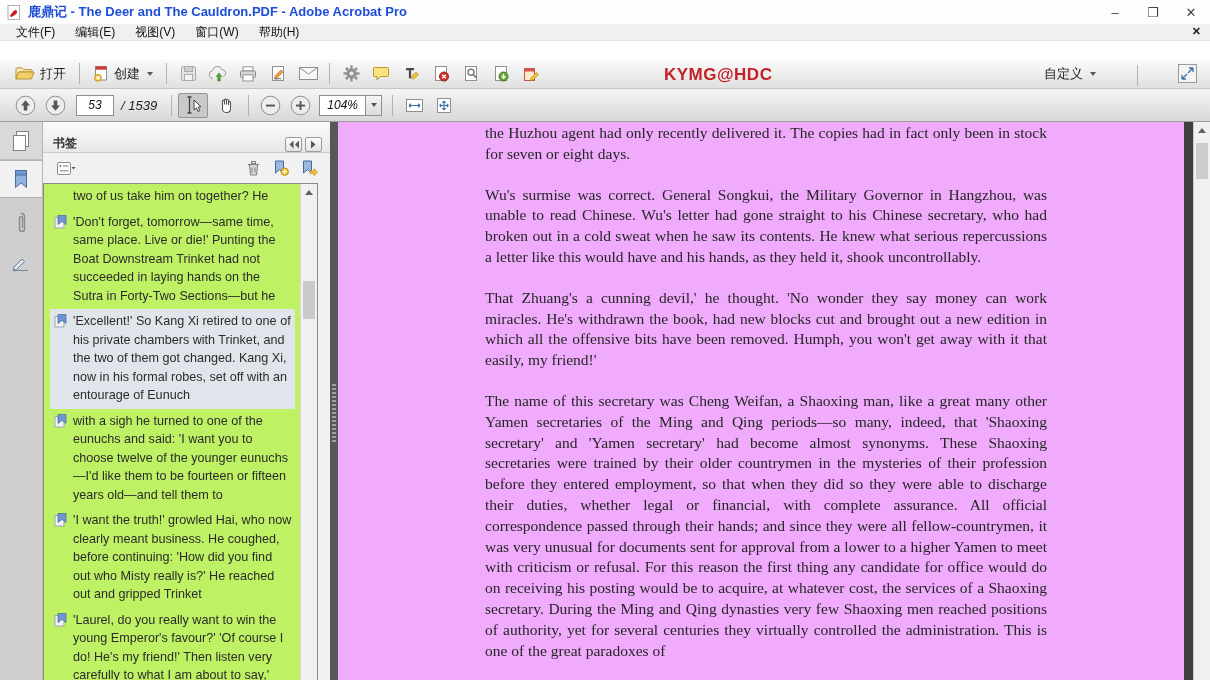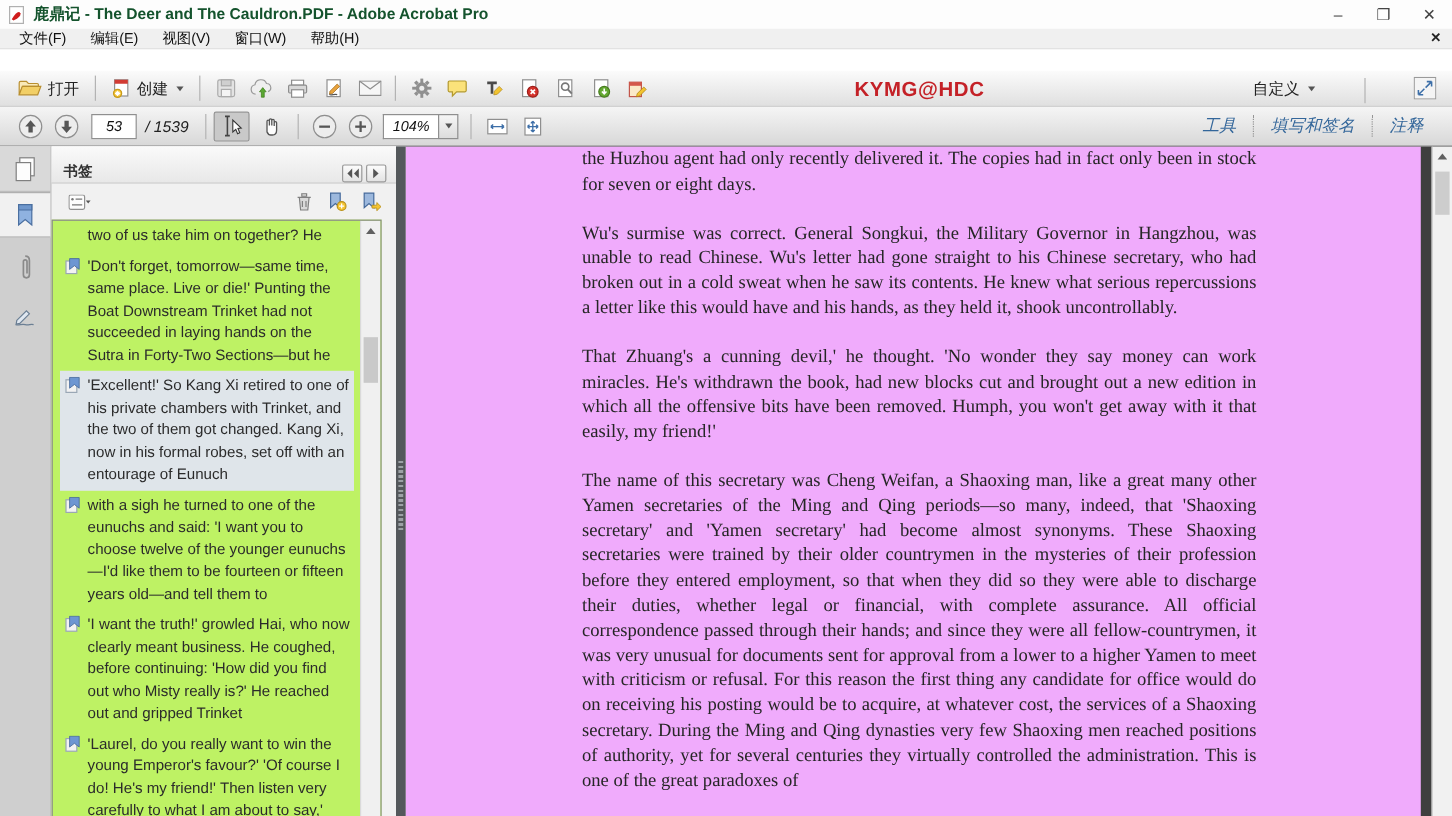--- a/index.html
+++ b/index.html
@@ -1,37 +1,37 @@
 <!DOCTYPE html>
 <html><head>
 <meta charset="utf-8">
 <style>
   * { margin:0; padding:0; box-sizing:border-box; }
   html,body { width:1210px; height:680px; overflow:hidden; }
   body { font-family:"Liberation Sans", sans-serif; background:#fff; position:relative; }
 
   
   .titlebar { height:24px; background:#fdfdfd; display:flex; align-items:center; padding-left:7px; gap:6px; }
-  .title-text { font-size:13px; font-weight:bold; color:#14532d; white-space:nowrap; }
+  .title-text { font-size:13px; font-weight:bold; color:#1d4ed8; white-space:nowrap; }
   .win-controls { margin-left:auto; display:flex; height:100%; }
   .win-btn { width:38px; height:100%; display:flex; align-items:center; justify-content:center; font-size:13px; color:#444; }
 
   
   .menubar { height:17px; background:#f0f0f0; display:flex; align-items:center; padding-left:6px; font-size:12px; color:#111; position:relative; border-bottom:1px solid #e2e2e2; }
   .menu-item { padding:0 10px; cursor:default; }
   .menubar-x { position:absolute; right:9px; top:1px; font-weight:bold; font-size:11px; color:#222; }
 
   
   .toolbar1 { height:30px; background:linear-gradient(#fbfbfb,#e0e0e0); border-bottom:1px solid #c6c6c6; display:flex; align-items:center; padding:0 8px; position:relative;margin-top:18px; }
   .toolbar2 { height:33px; background:linear-gradient(#f5f5f5,#d8d8d8); border-bottom:1px solid #9d9d9d; display:flex; align-items:center; padding:0 10px;font-style:italic; }
   .tb-sep { width:1px; height:21px; background:#b3b3b3; margin:0 6px; flex:none; }
   .tb-btn { height:25px; display:flex; align-items:center; gap:5px; padding:0 7px; border-radius:2px; font-size:13px; color:#222; flex:none; }
   .icon-btn { width:30px; height:25px; display:flex; align-items:center; justify-content:center; flex:none; }
   .drop-arrow { width:0; height:0; border-left:3.5px solid transparent; border-right:3.5px solid transparent; border-top:4px solid #555; margin-left:2px; }
-  .watermark { position:absolute; left:712px; top:6px; color:#c42127; font-weight:bold; font-size:17px; letter-spacing:0.5px; }
+  .watermark { position:absolute; left:664px; top:6px; color:#c42127; font-weight:bold; font-size:17px; letter-spacing:0.5px; }
   .tb1-right { margin-left:auto; display:flex; align-items:flex-end;gap:28px; }
 
   .page-box { width:38px; height:21px; background:#fff; border:1px solid #8f8f8f; font-size:12px; color:#111; display:flex; align-items:center; justify-content:center; }
   .page-total { font-size:13px; color:#222; margin:0 8px 0 7px; white-space:nowrap; }
   .tool-active { background:#c9c9c9; border:1px solid #959595; border-radius:2px; }
   .zoom-box { width:46px; height:21px; background:#fff; border:1px solid #8f8f8f; border-right:none; font-size:12px; color:#111; display:flex; align-items:center; justify-content:center; }
   .zoom-drop { width:17px; height:21px; border:1px solid #8f8f8f; background:linear-gradient(#f6f6f6,#dcdcdc); display:flex; align-items:center; justify-content:center; }
   .right-tabs { margin-left:auto; display:flex; align-items:center; font-size:14px; color:#33669a; }
   .rtab { padding:0 14px; white-space:nowrap; cursor:default; }
   .rtab-sep { width:1px; height:18px; border-left:1px dotted #949494; }
@@ -285,27 +285,20 @@
         <path d="M4 8.5 h11 M4 8.5 l2-1.7 M4 8.5 l2 1.7 M15 8.5 l-2-1.7 M15 8.5 l-2 1.7" stroke="#3d6fa8" fill="none" stroke-width="1.2"></path>
       </svg>
   </div>
   <div class="icon-btn">
     <svg width="18" height="17" viewBox="0 0 18 17">
         <rect x="2.5" y="1.5" width="13" height="14" fill="#fff" stroke="#8f8f8f"></rect>
         <path d="M9 4 v9 M9 4 l-1.6 1.8 M9 4 l1.6 1.8 M9 13 l-1.6-1.8 M9 13 l1.6-1.8 M4.5 8.5 h9 M4.5 8.5 l1.8-1.6 M4.5 8.5 l1.8 1.6 M13.5 8.5 l-1.8-1.6 M13.5 8.5 l-1.8 1.6" stroke="#3d6fa8" stroke-width="1.1" fill="none"></path>
       </svg>
   </div>
 
-  <div class="right-tabs">
-    <span class="rtab">工具</span>
-    <span class="rtab-sep"></span>
-    <span class="rtab">填写和签名</span>
-    <span class="rtab-sep"></span>
-    <span class="rtab">注释</span>
-  </div>
 </div>
 
 <div class="main">
 
   <div class="rail">
     <div class="rail-cell pages">
       <svg width="20" height="22" viewBox="0 0 20 22">
           <rect x="5.5" y="1.5" width="12" height="15" fill="#fdfdfd" stroke="#808080"></rect>
           <rect x="2.5" y="5.5" width="12" height="15" fill="#fdfdfd" stroke="#808080"></rect>
         </svg>

